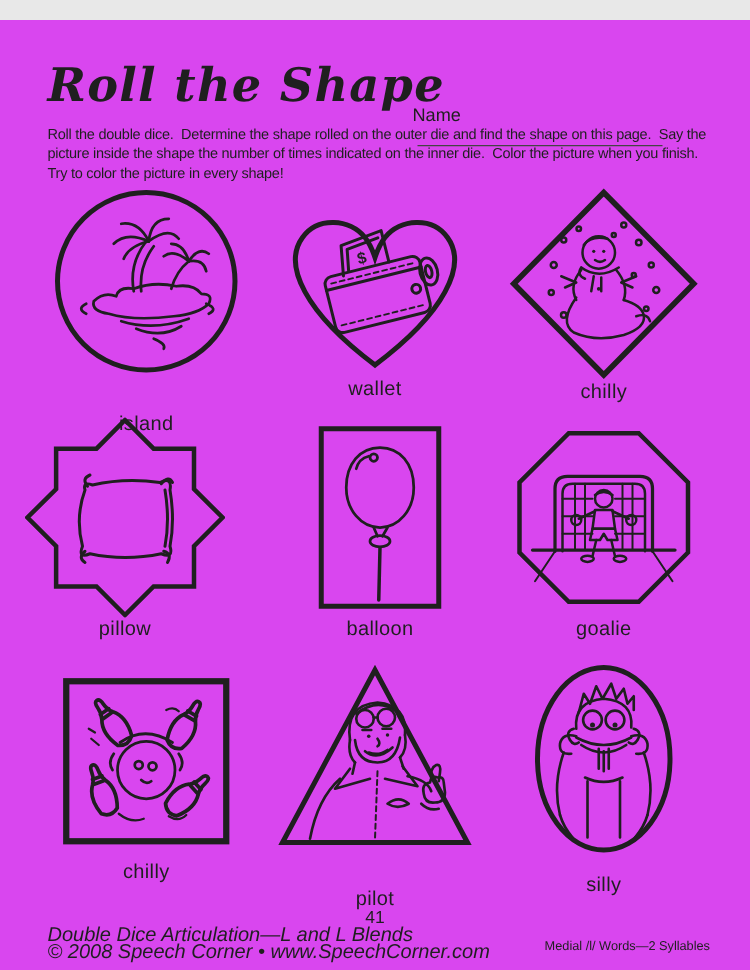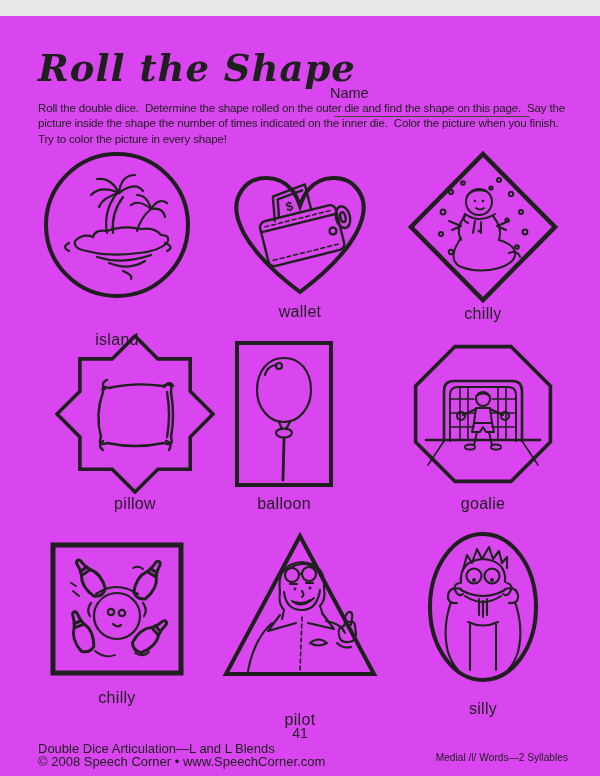--- a/index.html
+++ b/index.html
@@ -10,21 +10,21 @@
   .name-row{position:absolute;left:330px;top:69px;width:236px;font-size:14.5px;}
   .name-row .lbl{vertical-align:baseline;}
   .name-blank{display:inline-block;width:196px;border-bottom:1.6px solid #444;height:15px;margin-left:4px;}
   .instructions{position:absolute;left:38px;top:84px;width:540px;font-size:11.6px;
                 line-height:15.4px;letter-spacing:-0.2px;}
   .instructions span{display:block;white-space:pre;}
   .cell{position:absolute;display:flex;flex-direction:column;align-items:center;}
   .shape-area{flex:1;display:flex;align-items:center;justify-content:center;width:100%;}
   .shape-label{font-size:16px;letter-spacing:0.3px;height:22px;line-height:20px;}
   svg{display:block;}
-  .footer-left{position:absolute;left:38px;top:727px;font-size:13px;line-height:12.5px;}
+  .footer-left{position:absolute;left:38px;top:727px;font-style:italic;font-size:16px;line-height:12.5px;}
   .footer-page{position:absolute;left:0;top:709px;width:600px;text-align:center;font-size:14px;}
   .footer-right{position:absolute;right:32px;top:736px;font-size:10.2px;}
 </style>
 </head>
 <body>
 
 <div class="page">
 
   <div class="title">Roll the Shape</div>
 
@@ -119,38 +119,38 @@
             <circle cx="118" cy="82" r="2.4"></circle>
           <circle cx="110" cy="97" r="1.8"></circle>
             <circle cx="84" cy="38" r="1.6"></circle>
             <circle cx="100" cy="70" r="1.6"></circle>
         </g>
       </svg>
     </div>
     <div class="shape-label">chilly</div>
   </div>
 
-  <div class="cell" style="left:43px;top:318px;width:184px;height:182px;">
+  <div class="cell" style="left:8px;top:318px;width:184px;height:182px;">
     <div class="shape-area">
       <svg width="160" height="160" viewBox="0 0 160 160">
         <polygon points="80,2 102.9,24.9 135.2,24.9 135.2,57.2 158,80 135.2,102.9 135.2,135.2 102.9,135.2 80,158 57.2,135.2 24.9,135.2 24.9,102.9 2,80 24.9,57.2 24.9,24.9 57.2,24.9" fill="none" stroke="#1f1f1f" stroke-width="3.6"></polygon>
         <g fill="none" stroke="#1f1f1f" stroke-width="2.4" stroke-linecap="round" stroke-linejoin="round">
           <path d="M48,58 Q46,51 54,54 Q80,48 108,52 Q118,47 116,58 Q120,82 116,103 Q119,113 109,109 Q80,115 52,109 Q42,113 46,103 Q40,80 48,58 Z"></path>
           <path d="M112,58 Q116,82 112,103"></path>
           <path d="M50,55 q-5,-6 2,-9"></path>
           <path d="M109,53 q6,-7 9,-1"></path>
           <path d="M48,107 q-6,5 0,9"></path>
           <path d="M111,107 q7,2 3,9"></path>
         </g>
       </svg>
     </div>
     <div class="shape-label">pillow</div>
   </div>
 
-  <div class="cell" style="left:192px;top:318px;width:184px;height:182px;">
+  <div class="cell" style="left:212px;top:318px;width:184px;height:182px;">
     <div class="shape-area">
       <svg width="100" height="148" viewBox="0 0 100 148">
         <rect x="3" y="3" width="94" height="142" fill="none" stroke="#1f1f1f" stroke-width="4"></rect>
         <g fill="none" stroke="#1f1f1f" stroke-width="2.2" stroke-linecap="round" stroke-linejoin="round">
           <path d="M50,18 C66,18 77,31 77,50 C77,68 65,82 50,82 C35,82 23,68 23,50 C23,31 34,18 50,18 Z"></path>
           <circle cx="45" cy="26" r="3"></circle>
           <path d="M31,35 q2,-8 10,-10"></path>
           <path d="M45,82 l3,7 M56,82 l-4,7"></path>
           <ellipse cx="50" cy="93" rx="8" ry="4.5"></ellipse>
           <path d="M50,98 L49,140" stroke-width="2.8"></path>

